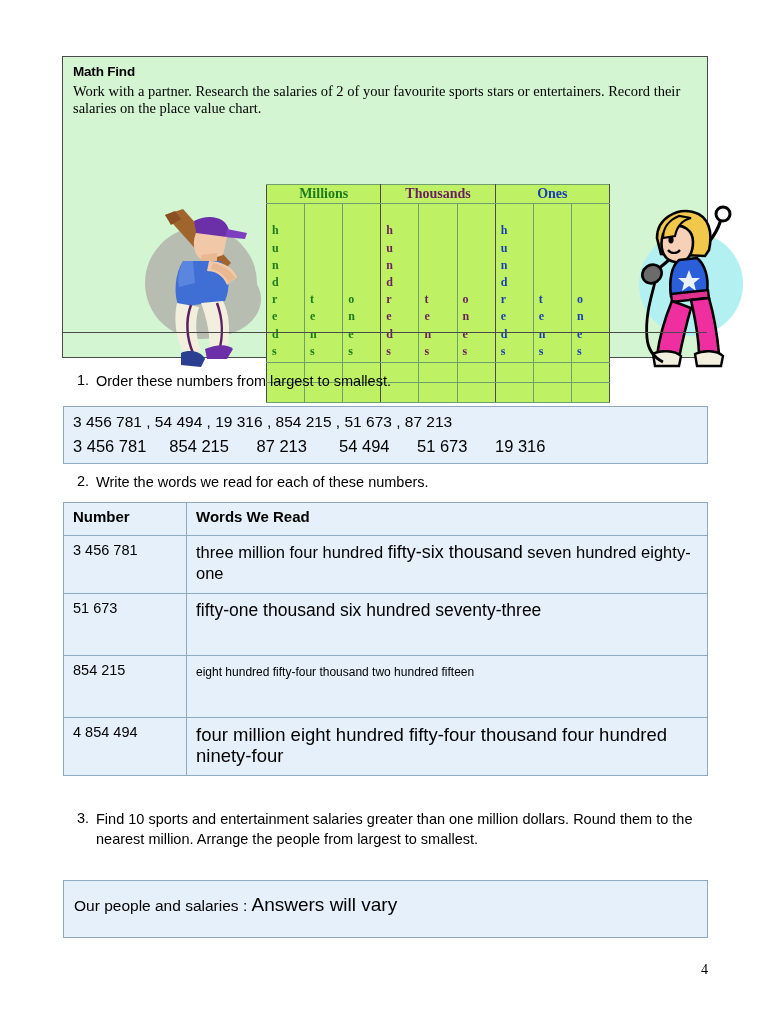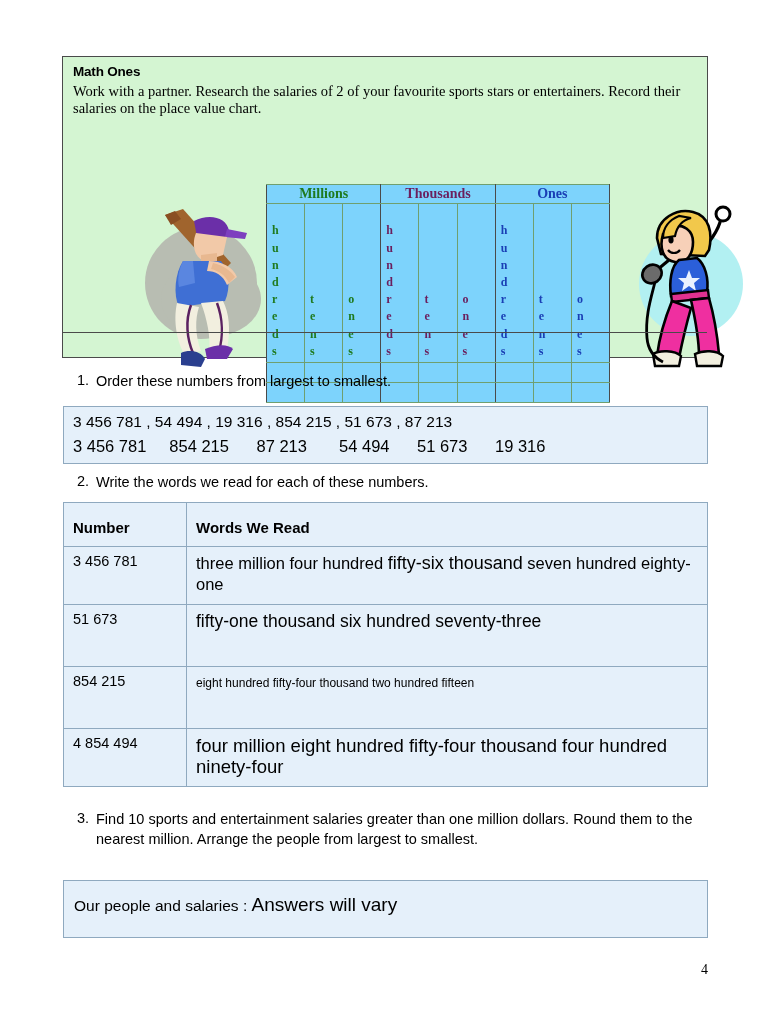--- a/index.html
+++ b/index.html
@@ -84,21 +84,21 @@
     position: absolute;
     left: 203px;
     top: 127px;
     width: 344px;
     border-collapse: collapse;
     table-layout: fixed;
   }
   .pv-chart td, .pv-chart th {
     border: 1px solid #6f9f6f;
     padding: 0;
-    background: #7dd3fc;
+    background: #bef264;
   }
   .pv-grouphead {
     text-align: center;
     font-family: "Liberation Serif", serif;
     font-weight: bold;
     font-size: 14px;
     height: 18px;
     line-height: 18px;
   }
   .pv-grouphead.millions { color: #1f7a1f; }
@@ -177,21 +177,21 @@
     padding: 6px 9px 6px 9px;
     vertical-align: top;
     font-family: "Liberation Sans", sans-serif;
     color: #000;
     text-align: left;
   }
   .words-table th {
     font-weight: bold;
     font-size: 15px;
     height: 22px;
-    padding-top: 16px;
+    padding-top: 5px;
     padding-bottom: 5px;
   }
   .wt-num {
     font-size: 14.5px;
     width: 104px;
   }
   .wt-words {
     font-size: 16.5px;
     line-height: 21px;
   }
@@ -208,21 +208,21 @@
     font-family: "Liberation Serif", serif;
     font-size: 14px;
     color: #000;
   }
 </style>
 </head>
 <body>
 
 <div class="mathtalk-panel">
 
-  <div class="mathtalk-title">Math Ones</div>
+  <div class="mathtalk-title">Math Find</div>
 
   <div class="mathtalk-body">Work with a partner. Research the salaries of 2 of your favourite sports stars or entertainers. Record their salaries on the place value chart.</div>
 
   <svg class="clip-batter" viewBox="0 0 124 168">
     <ellipse cx="62" cy="80" rx="56" ry="56" fill="#b8bdb2"></ellipse>
     <ellipse cx="72" cy="96" rx="50" ry="38" fill="#b8bdb2"></ellipse>
 
     <path d="M26 12 L44 6 L92 60 L80 72 Z" fill="#a0642d"></path>
     <path d="M26 12 L36 8 L42 16 L32 22 Z" fill="#8a4f22"></path>
 

